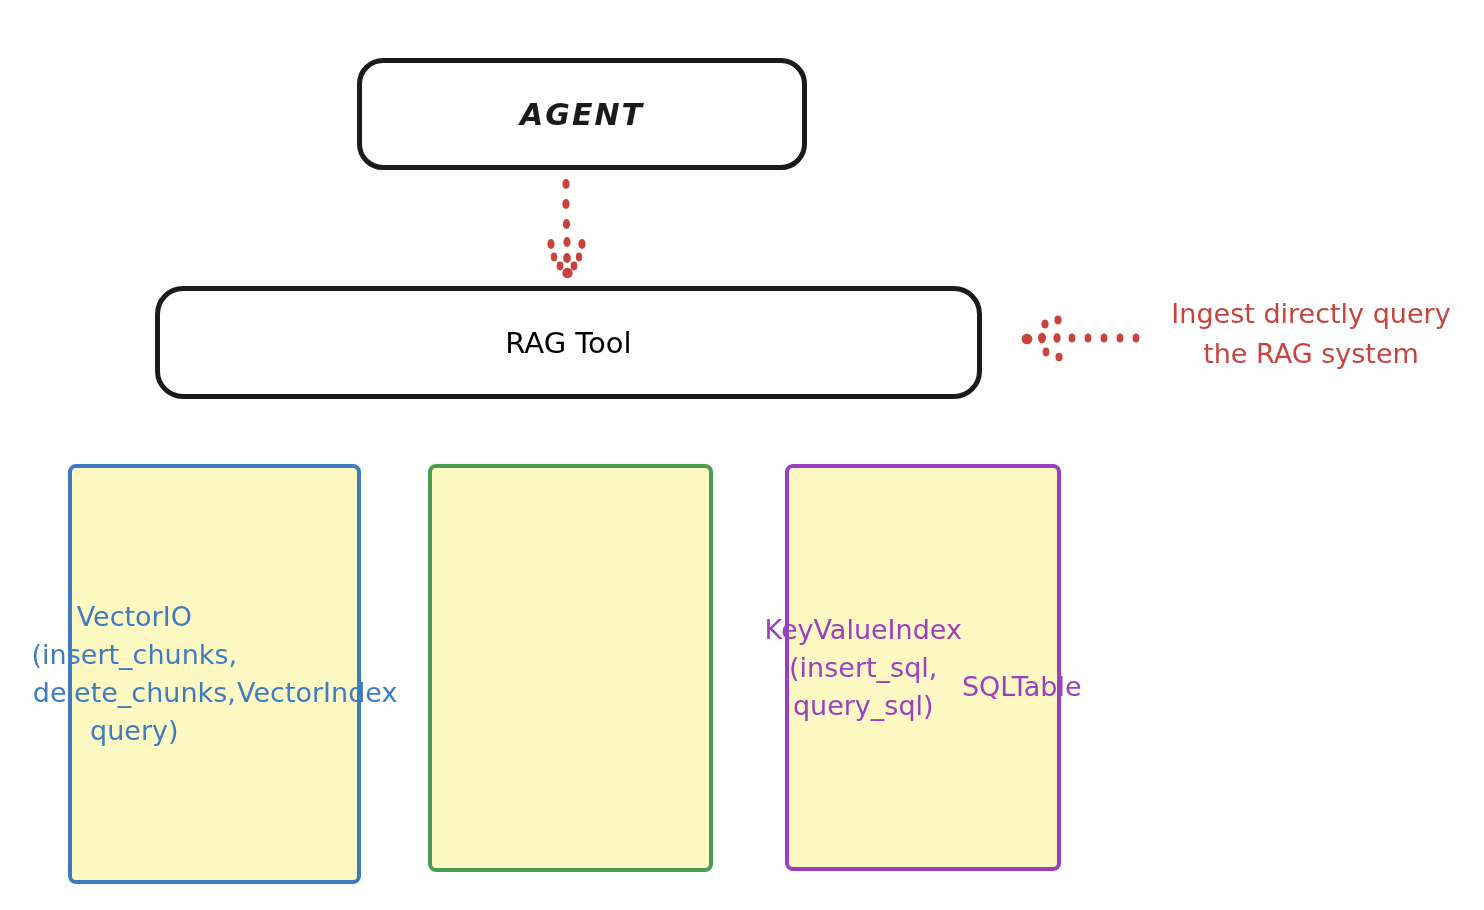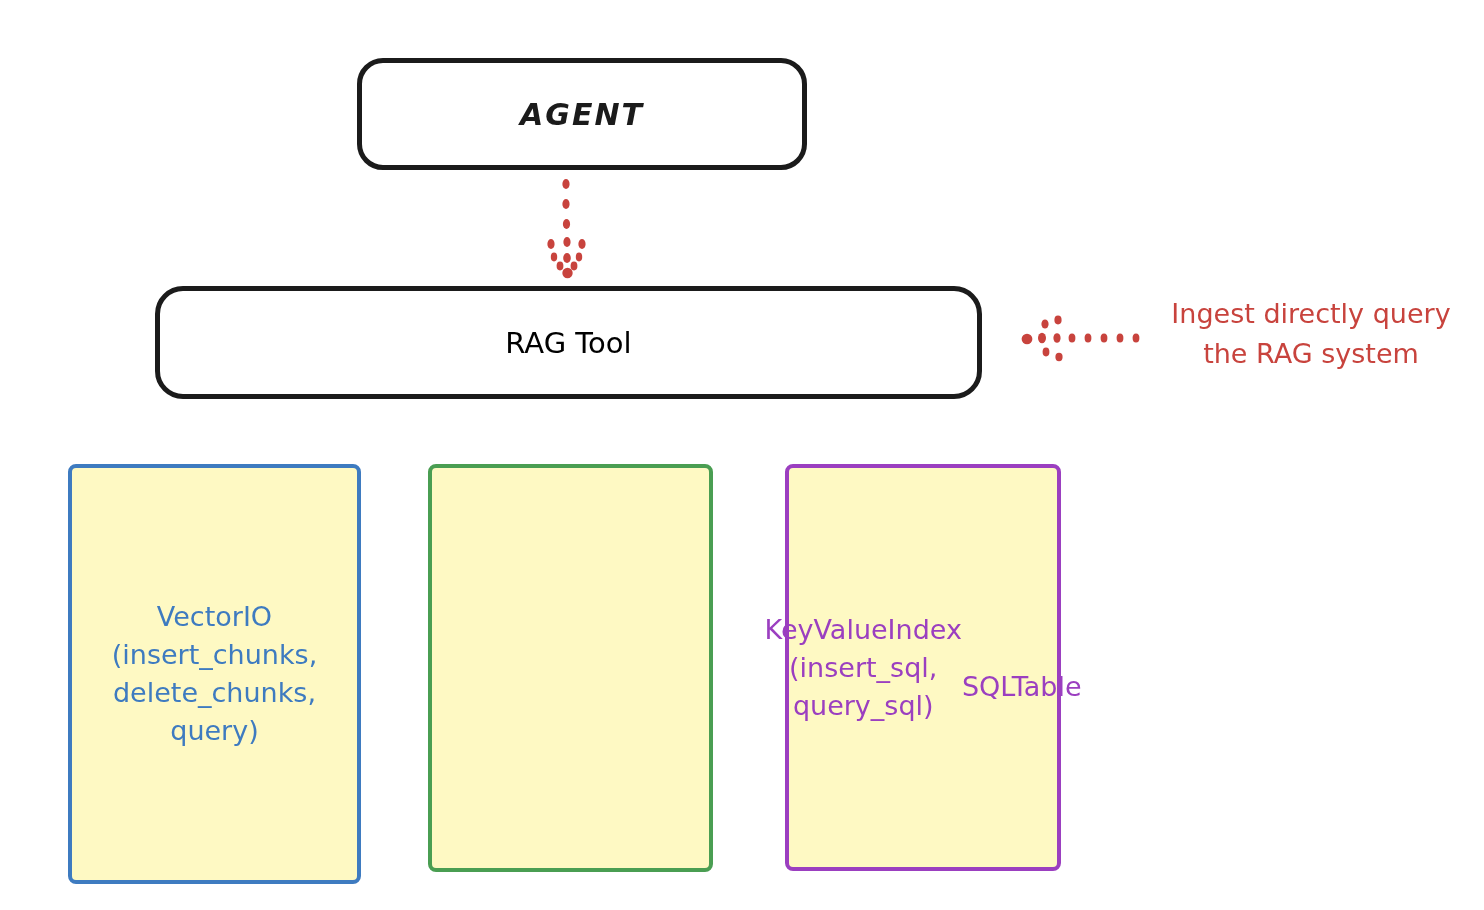--- a/index.html
+++ b/index.html
@@ -201,20 +201,21 @@
   </svg>
 
   <div id="ingest-note">Ingest directly query
 the RAG system</div>
 
   <div class="provider-box" id="vectorio-box">
     <div class="provider-api">VectorIO
 (insert_chunks,
 delete_chunks,
 query)</div>
+    <div class="provider-type">VectorIndex</div>
   </div>
 
   <div class="provider-box" id="keyvalueio-box">
   </div>
 
   <div class="provider-box" id="relationalio-box">
     <div class="provider-api">KeyValueIndex
 (insert_sql,
 query_sql)</div>
     <div class="provider-type">SQLTable</div>

